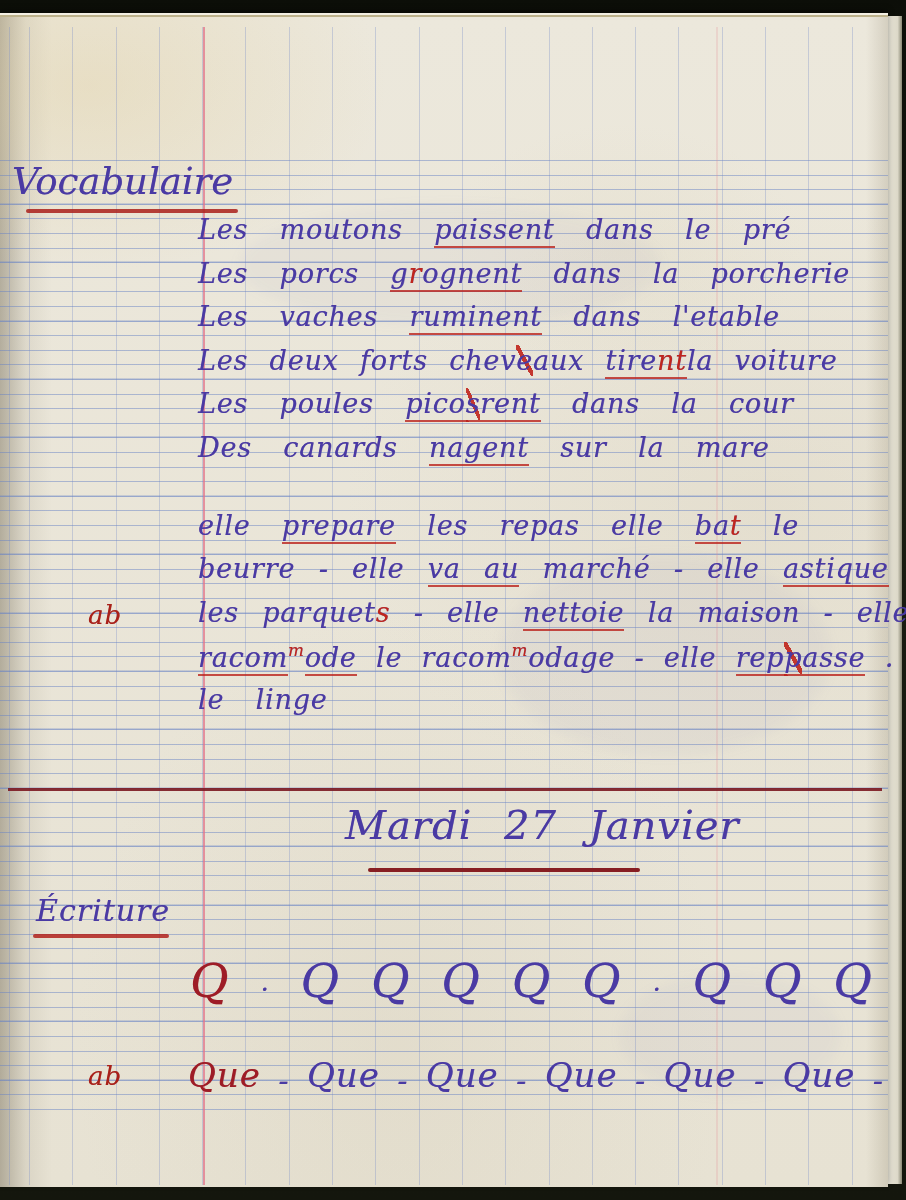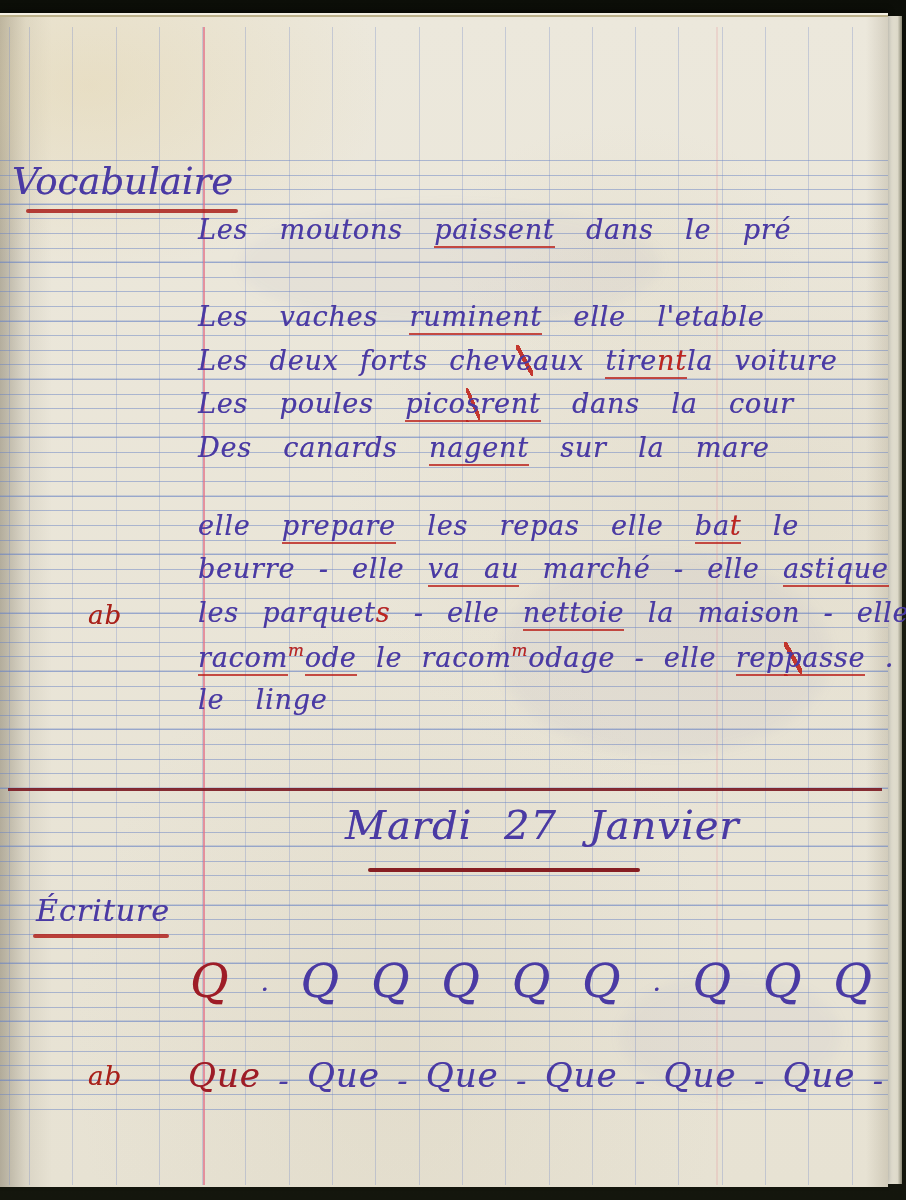--- a/index.html
+++ b/index.html
@@ -87,21 +87,22 @@
     <div class="margin-line"></div>
     <div class="margin-line-ghost"></div>
     <div class="stain st1"></div>
     <div class="stain st2"></div>
     <div class="stain st3"></div>
 
     <h1 class="heading ink">Vocabulaire</h1>
     <div class="h-underline u-vocab"></div>
 
     <div class="line ink" style="left:198px;top:199px;text-align:right;"><span>Les moutons </span><span class="u">paissent</span><span> dans le pré</span></div>
-    <div class="line ink" style="left:198px;top:286px;"><span>Les vaches </span><span class="u">ruminent</span><span> elle l'etable</span></div>
+    <div class="line ink" style="left:198px;top:243px;"><span>Les porcs </span><span class="u">g</span><span class="u red">r</span><span class="u">ognent</span><span> dans la porcherie</span></div>
+    <div class="line ink" style="left:198px;top:286px;"><span>Les vaches </span><span class="u">ruminent</span><span> dans l'etable</span></div>
     <div class="line ink" style="left:198px;top:373px;"><span>Les poules </span><span class="u">pico</span><span class="u strike">s</span><span class="u">rent</span><span> dans la cour</span></div>
     <div class="line ink" style="left:198px;top:330px;word-spacing:12px;"><span>Les deux forts chev</span><span class="strike">e</span><span>aux </span><span class="u">tire</span><span class="u red">nt</span><span>la voiture</span></div>
     <div class="line ink" style="left:198px;top:417px;"><span>Des canards </span><span class="u">nagent</span><span> sur la mare</span></div>
 
     <div class="margin-note redink mn-1">ab</div>
     <div class="line ink" style="left:198px;top:495px;"><span>elle </span><span class="u">prepare</span><span> les repas elle </span><span class="u">ba</span><span class="u red">t</span><span> le</span></div>
     <div class="line ink" style="left:198px;top:538px;word-spacing:14px;"><span>beurre - elle </span><span class="u">va au</span><span> marché - elle </span><span class="u">astique</span></div>
     <div class="line ink" style="left:198px;top:582px;word-spacing:14px;"><span>les parquet</span><span class="red">s</span><span> - elle </span><span class="u">nettoie</span><span> la maison - elle</span></div>
     <div class="line ink" style="left:198px;top:625px;word-spacing:10px;"><span class="u">racom</span><span class="sup">m</span><span class="u">ode</span><span> le racom</span><span class="sup">m</span><span>odage - elle </span><span class="u">rep</span><span class="u strike">p</span><span class="u">asse</span><span> .</span></div>
     <div class="line ink" style="left:198px;top:669px;"><span>le linge</span></div>

